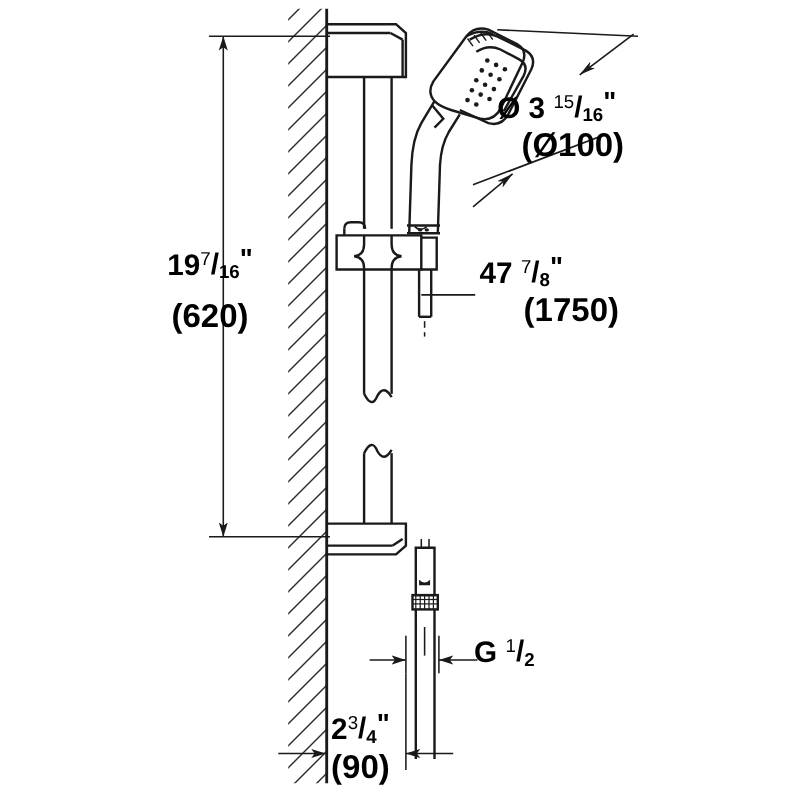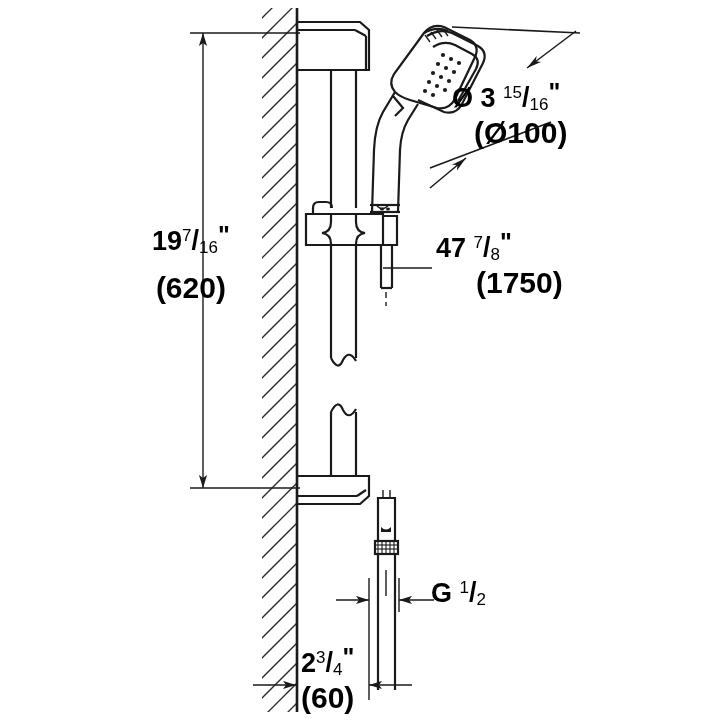--- a/index.html
+++ b/index.html
@@ -5,21 +5,21 @@
   html,body{margin:0;padding:0;background:#ffffff;}
   body{width:720px;height:720px;overflow:hidden;
        font-family:"Liberation Sans", sans-serif;}
   #stage{position:relative;width:720px;height:720px;background:#fff;}
   svg#dwg{position:absolute;left:0;top:0;width:720px;height:720px;display:block;}
   .lbl{position:absolute;color:#000;white-space:nowrap;}
   .main-num{font-size:27px;font-weight:700;letter-spacing:0px;}
   .frac{display:inline-block;vertical-align:baseline;position:relative;top:-1px;}
   .frac .num{font-size:17px;font-weight:400;position:relative;top:-8px;text-align:right;}
   .frac .sl{font-size:27px;font-weight:700;}
-  .frac .den{font-size:17px;font-weight:400;position:relative;top:4px;}
+  .frac .den{font-size:17px;font-weight:700;position:relative;top:4px;}
   .inch{font-size:25px;font-weight:700;position:relative;top:-6px;}
   .mm{font-size:30px;font-weight:700;text-align:center;}
 </style>
 </head>
 <body>
 
 <div id="stage">
 
   <svg id="dwg" viewBox="0 0 720 720">
     <defs>
@@ -279,16 +279,16 @@
   <div class="lbl" style="left:431px;top:578px;">
     <div class="main-num">
       <span>G</span>&nbsp;<span class="frac"><span class="num">1</span><span class="sl">/</span><span class="den">2</span></span>
     </div>
   </div>
 
   <div class="lbl" style="left:301px;top:648px;">
     <div class="main-num">
       <span>2</span><span class="frac"><span class="num">3</span><span class="sl">/</span><span class="den">4</span></span><span class="inch">"</span>
     </div>
-    <div class="mm" style="margin-top:2px;text-align:center;">(60)</div>
+    <div class="mm" style="margin-top:2px;text-align:center;">(90)</div>
   </div>
 
 </div>
 
 </body></html>

